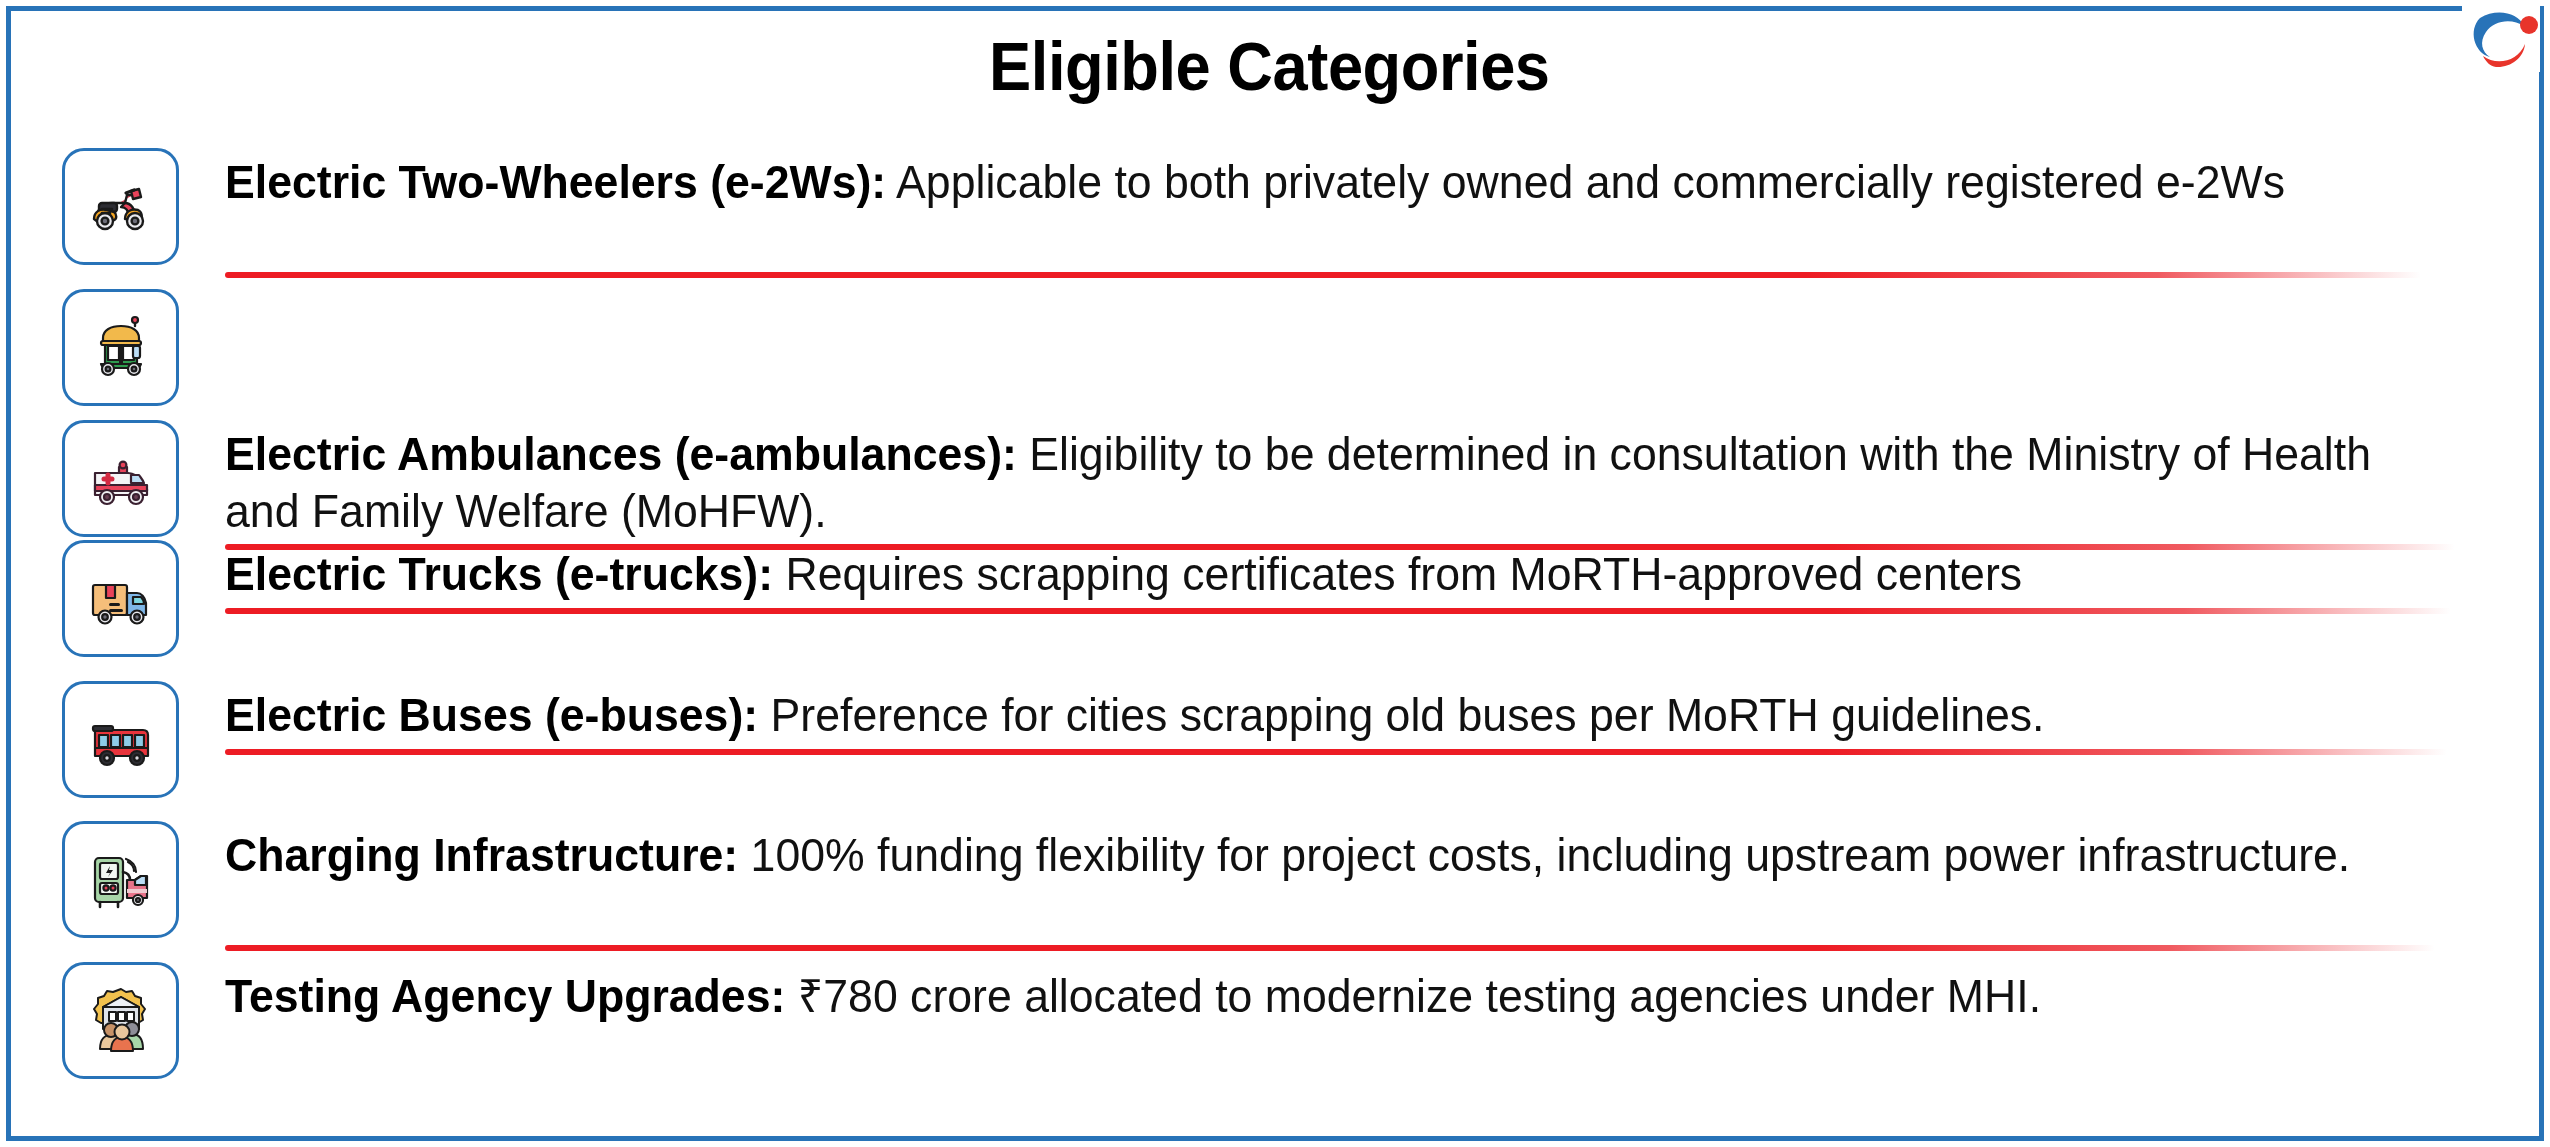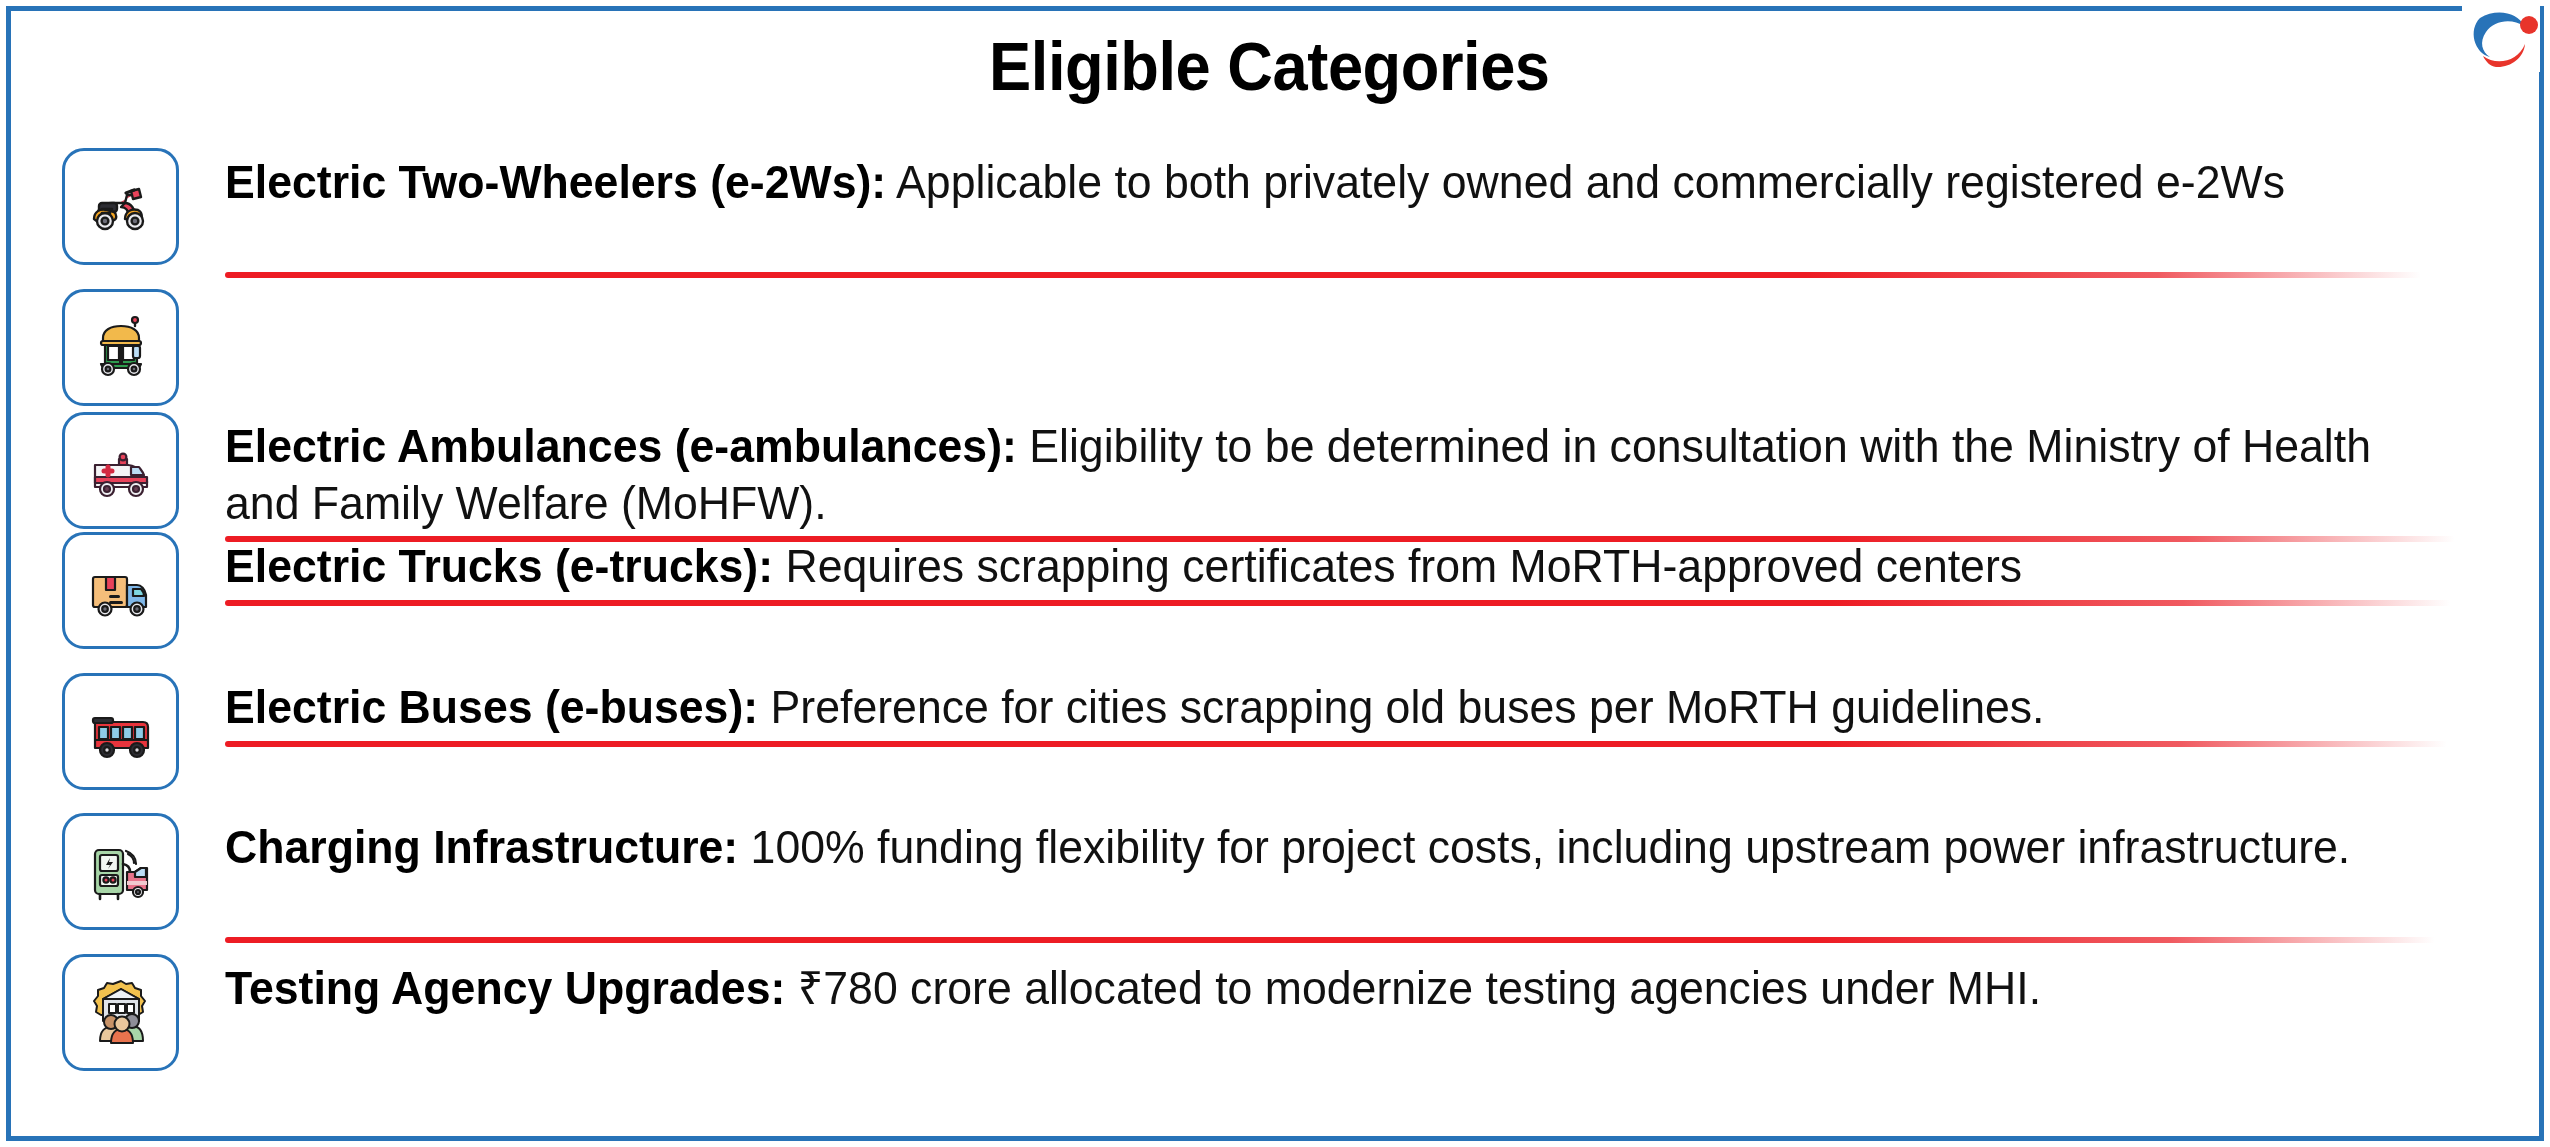--- a/index.html
+++ b/index.html
@@ -131,21 +131,21 @@
     left: 0;
     height: 6px;
     border-radius: 3px;
     background: linear-gradient(to right,
                 #ED1C24 0%, #ED1C24 72%, #F05A60 88%, rgba(240,120,125,0) 100%);
   }
 
   
   .r1 { margin-top: 0px; }
   .r2 { margin-top: 24px; }
-  .r3 { margin-top: 6px; }
+  .r3 { margin-top: 14px; }
   .r4 { }
   .r5 { margin-top: 24px; align-items: flex-end; }
   .r6 { margin-top: 23px; }
   .r7 { margin-top: 24px; }
 
   .sep-1 { top: 124px;  width: 2196px; }
   .sep-2 { top: 68px;   width: 2222px; }
   .sep-3 { top: 124px;  width: 2230px; }
   .sep-4 { top: 68px;   width: 2226px; }
   .sep-5 { top: 68px;   width: 2222px; }

